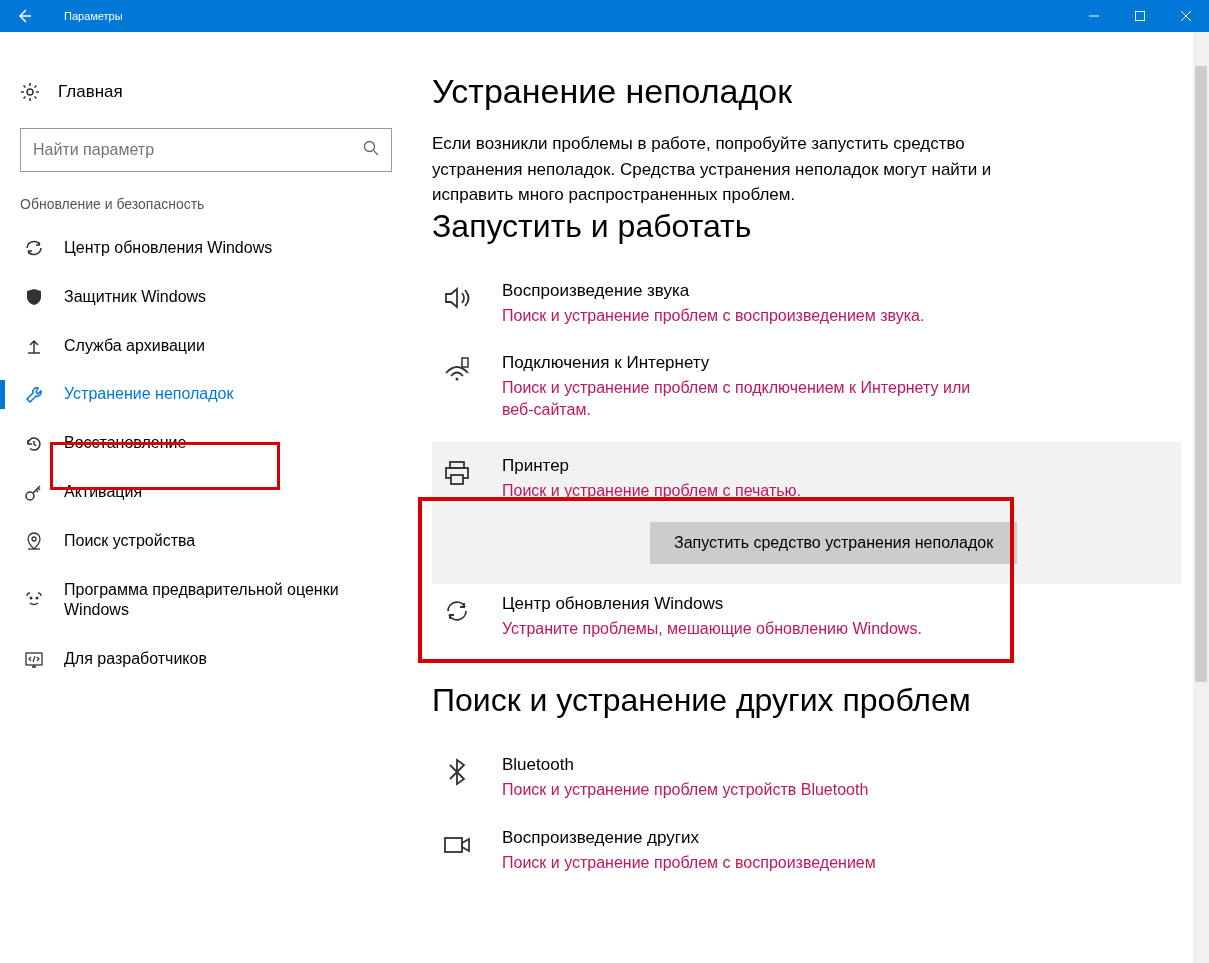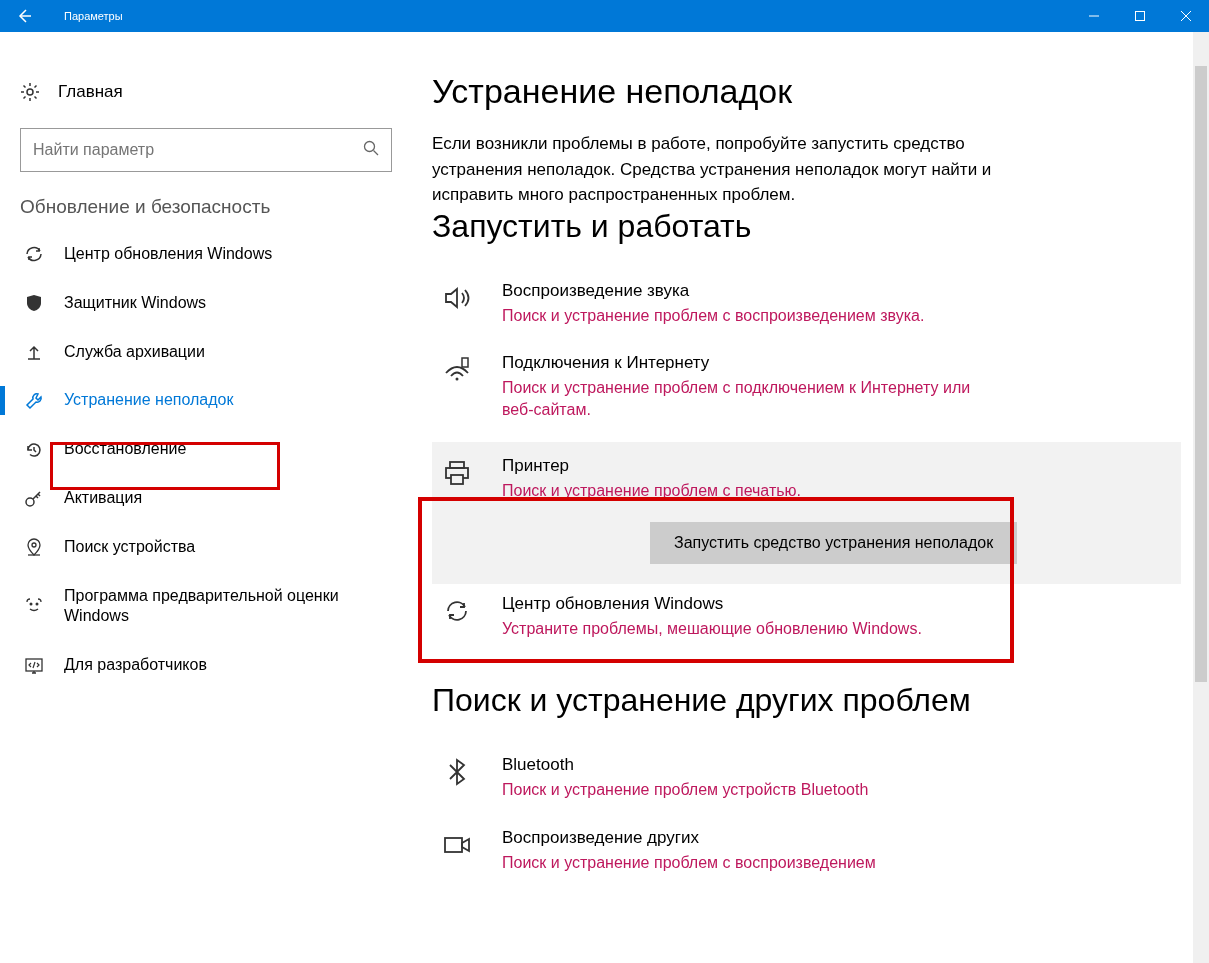--- a/index.html
+++ b/index.html
@@ -63,21 +63,21 @@
 .search-box input {
   border: none; outline: none;
   flex: 1; font-size: 16px;
   font-family: inherit;
   background: transparent;
   color: #666;
 }
 .search-box .search-icon { color: #555; }
 .section-label {
   padding: 0 20px 12px 20px;
-  font-size: 19px;
+  font-size: 14px;
   color: #555;
 }
 .nav-item {
   display: flex; align-items: center;
   padding: 14px 20px 14px 24px;
   font-size: 16px;
   cursor: pointer;
   position: relative;
 }
 .nav-item.selected {

